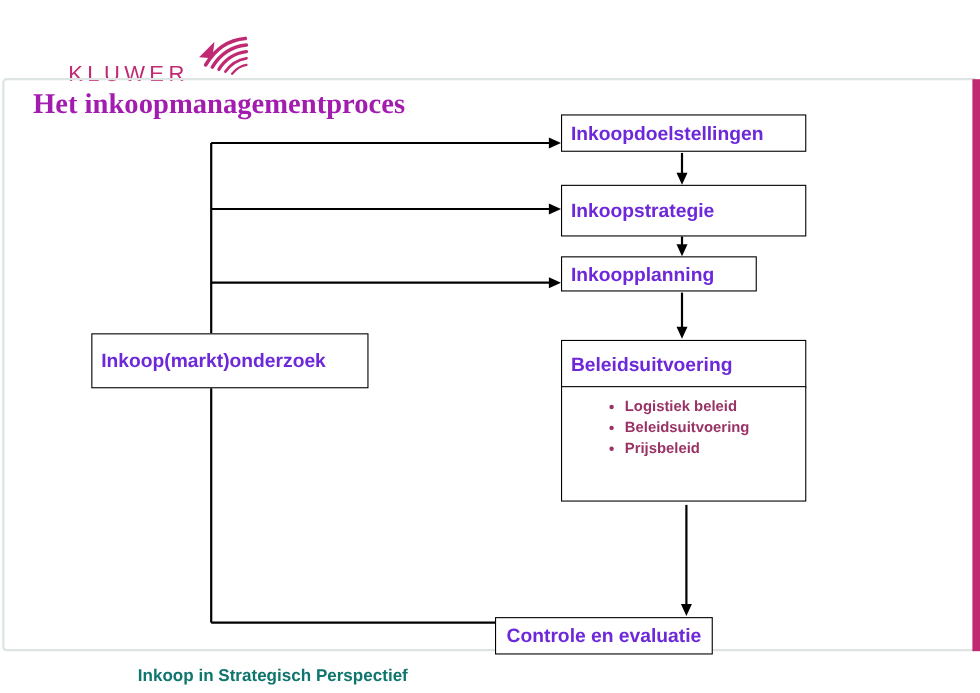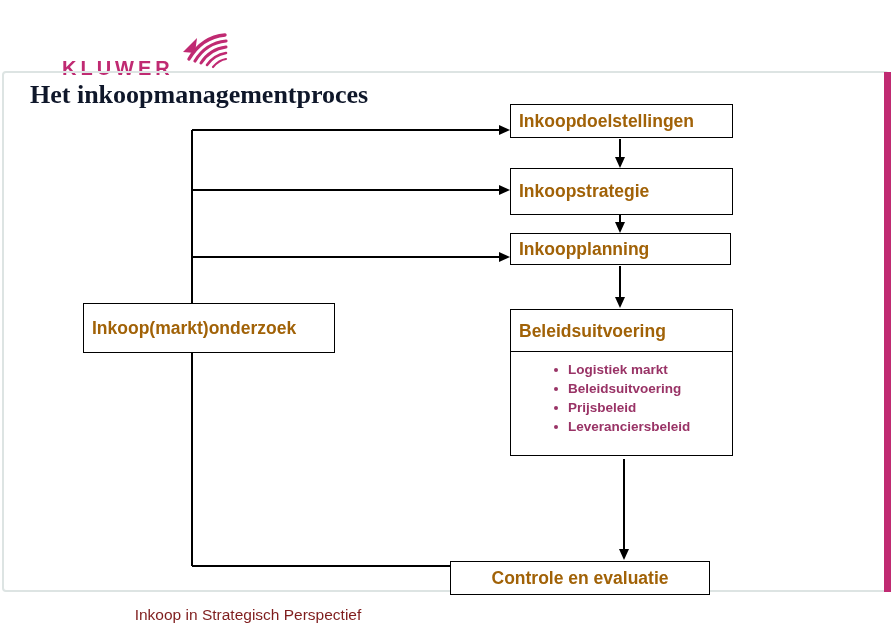--- a/index.html
+++ b/index.html
@@ -1,59 +1,59 @@
 <!DOCTYPE html>
 <html><head>
 <meta charset="utf-8">
 <style>
   * { margin: 0; padding: 0; box-sizing: border-box; }
   html, body { width: 891px; height: 630px; background: #ffffff; overflow: hidden; }
   body { font-family: "Liberation Sans", sans-serif; position: relative; }
 
   
   .logo-wrap { position: absolute; left: 62px; top: 30px; height: 36px; display: flex; align-items: center; }
-  .logo-text { font-family: "Liberation Sans", sans-serif; font-weight: bold; font-size: 20px;
+  .logo-text { font-family: "Liberation Sans", sans-serif; font-weight: normal; font-size: 20px;
                letter-spacing: 4px; color: #c02a72; margin-top: 40px; }
   .logo-icon { margin-left: 8px; width: 46px; height: 40px; position: relative; top: 2px; }
 
   
   .slide-frame { position: absolute; left: 2px; top: 71px; width: 887px; height: 521px;
                  border: 2px solid #dde4e3; border-radius: 4px; background: transparent; }
   .brand-bar { position: absolute; left: 884px; top: 72px; width: 7px; height: 520px; background: #c02a72; }
 
   .slide-title { position: absolute; left: 30px; top: 80px;
                  font-family: "Liberation Serif", "DejaVu Serif", serif;
-                 font-weight: bold; font-size: 26px; color: #0f172a; }
+                 font-weight: bold; font-size: 26px; color: #a21caf; }
 
   
   .dbox { position: absolute; background: #ffffff; border: 1.5px solid #000000;
-          color: #a16207; font-weight: bold; font-size: 17.5px;
+          color: #6d28d9; font-weight: bold; font-size: 17.5px;
           display: flex; align-items: center; padding-left: 8px; z-index: 3; }
   .box-doel   { left: 510px; top: 104px; width: 223px; height: 34px; }
   .box-strat  { left: 510px; top: 168px; width: 223px; height: 47px; }
-  .box-plan   { left: 510px; top: 233px; width: 221px; height: 32px; }
+  .box-plan   { left: 510px; top: 233px; width: 178px; height: 32px; }
   .box-markt  { left: 83px;  top: 303px; width: 252px; height: 50px; }
   .box-beleid { left: 510px; top: 309px; width: 223px; height: 44px; }
-  .box-controle { left: 450px; top: 561px; width: 260px; height: 34px;
+  .box-controle { left: 450px; top: 561px; width: 198px; height: 34px;
                   justify-content: center; padding-left: 0; z-index: 5; }
 
   .bullet-box { position: absolute; left: 510px; top: 351px; width: 223px; height: 105px;
                 background: #ffffff; border: 1.5px solid #000000; z-index: 3;
                 padding: 8px 4px 0 43px; }
   .bullet-item { display: flex; align-items: center; height: 19px; }
   .bullet-dot { width: 4px; height: 4px; background: #993366; border-radius: 50%;
                 margin-right: 10px; flex: 0 0 auto; }
   .bullet-label { color: #993366; font-weight: bold; font-size: 13.5px; white-space: nowrap; }
 
   
   .connector-layer { position: absolute; left: 0; top: 0; width: 891px; height: 630px; z-index: 2; }
 
   
   .footer-title { position: absolute; left: 0; top: 606px; width: 716px; text-align: center;
-                  font-weight: normal; font-size: 15.5px; color: #7f1d1d; }
+                  font-weight: bold; font-size: 15.5px; color: #0f766e; }
   .footer-title span { position: relative; left: -110px; }
   .footer-chapter { position: absolute; left: 712px; top: 607px; font-size: 13.5px; color: #4a4a4a; margin-top: 34px; }
 </style>
 </head>
 <body>
 
 <div class="logo-wrap">
   <span class="logo-text">KLUWER</span>
   <svg class="logo-icon" viewBox="0 0 46 40">
     <g fill="none" stroke="#c02a72" stroke-linecap="round">
@@ -112,33 +112,29 @@
 <div class="dbox box-markt">
   <span>Inkoop(markt)onderzoek</span>
 </div>
 <div class="dbox box-beleid">
   <span>Beleidsuitvoering</span>
 </div>
 
 <div class="bullet-box">
   <div class="bullet-item">
     <span class="bullet-dot"></span>
-    <span class="bullet-label">Logistiek markt</span>
+    <span class="bullet-label">Logistiek beleid</span>
   </div>
   <div class="bullet-item">
     <span class="bullet-dot"></span>
     <span class="bullet-label">Beleidsuitvoering</span>
   </div>
   <div class="bullet-item">
     <span class="bullet-dot"></span>
     <span class="bullet-label">Prijsbeleid</span>
-  </div>
-  <div class="bullet-item">
-    <span class="bullet-dot"></span>
-    <span class="bullet-label">Leveranciersbeleid</span>
   </div>
 </div>
 
 <div class="dbox box-controle">
   <span>Controle en evaluatie</span>
 </div>
 
 <div class="footer-title">
   <span>Inkoop in Strategisch Perspectief</span>
 </div>

